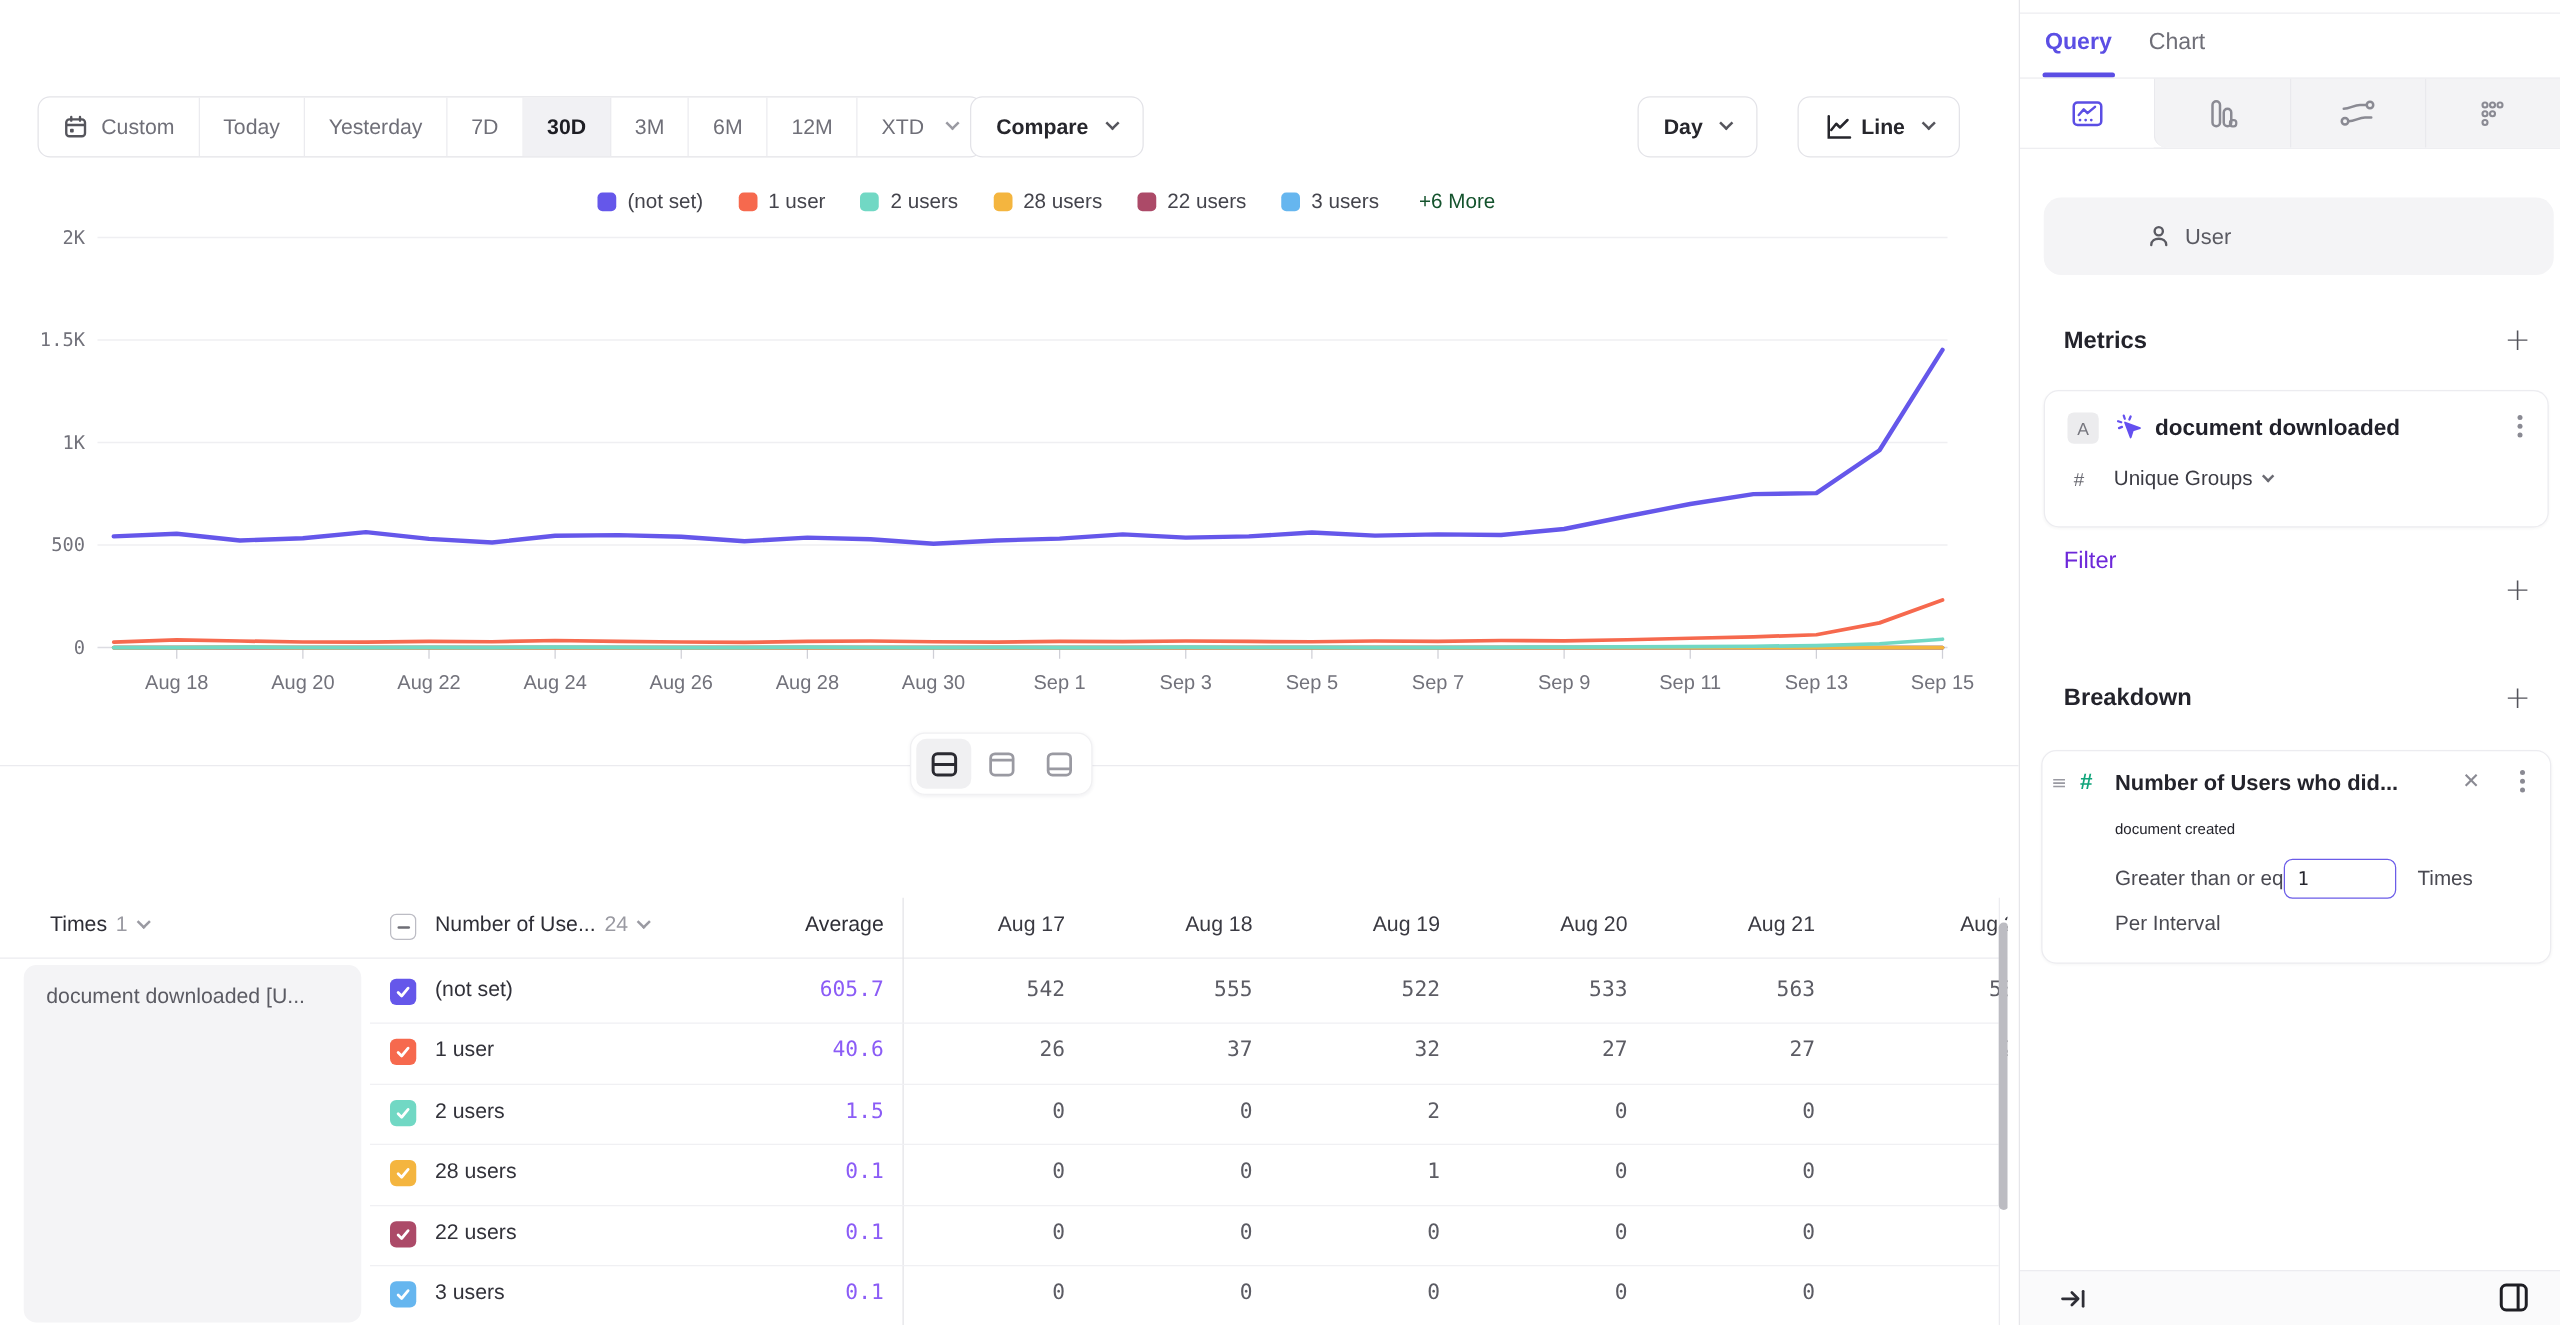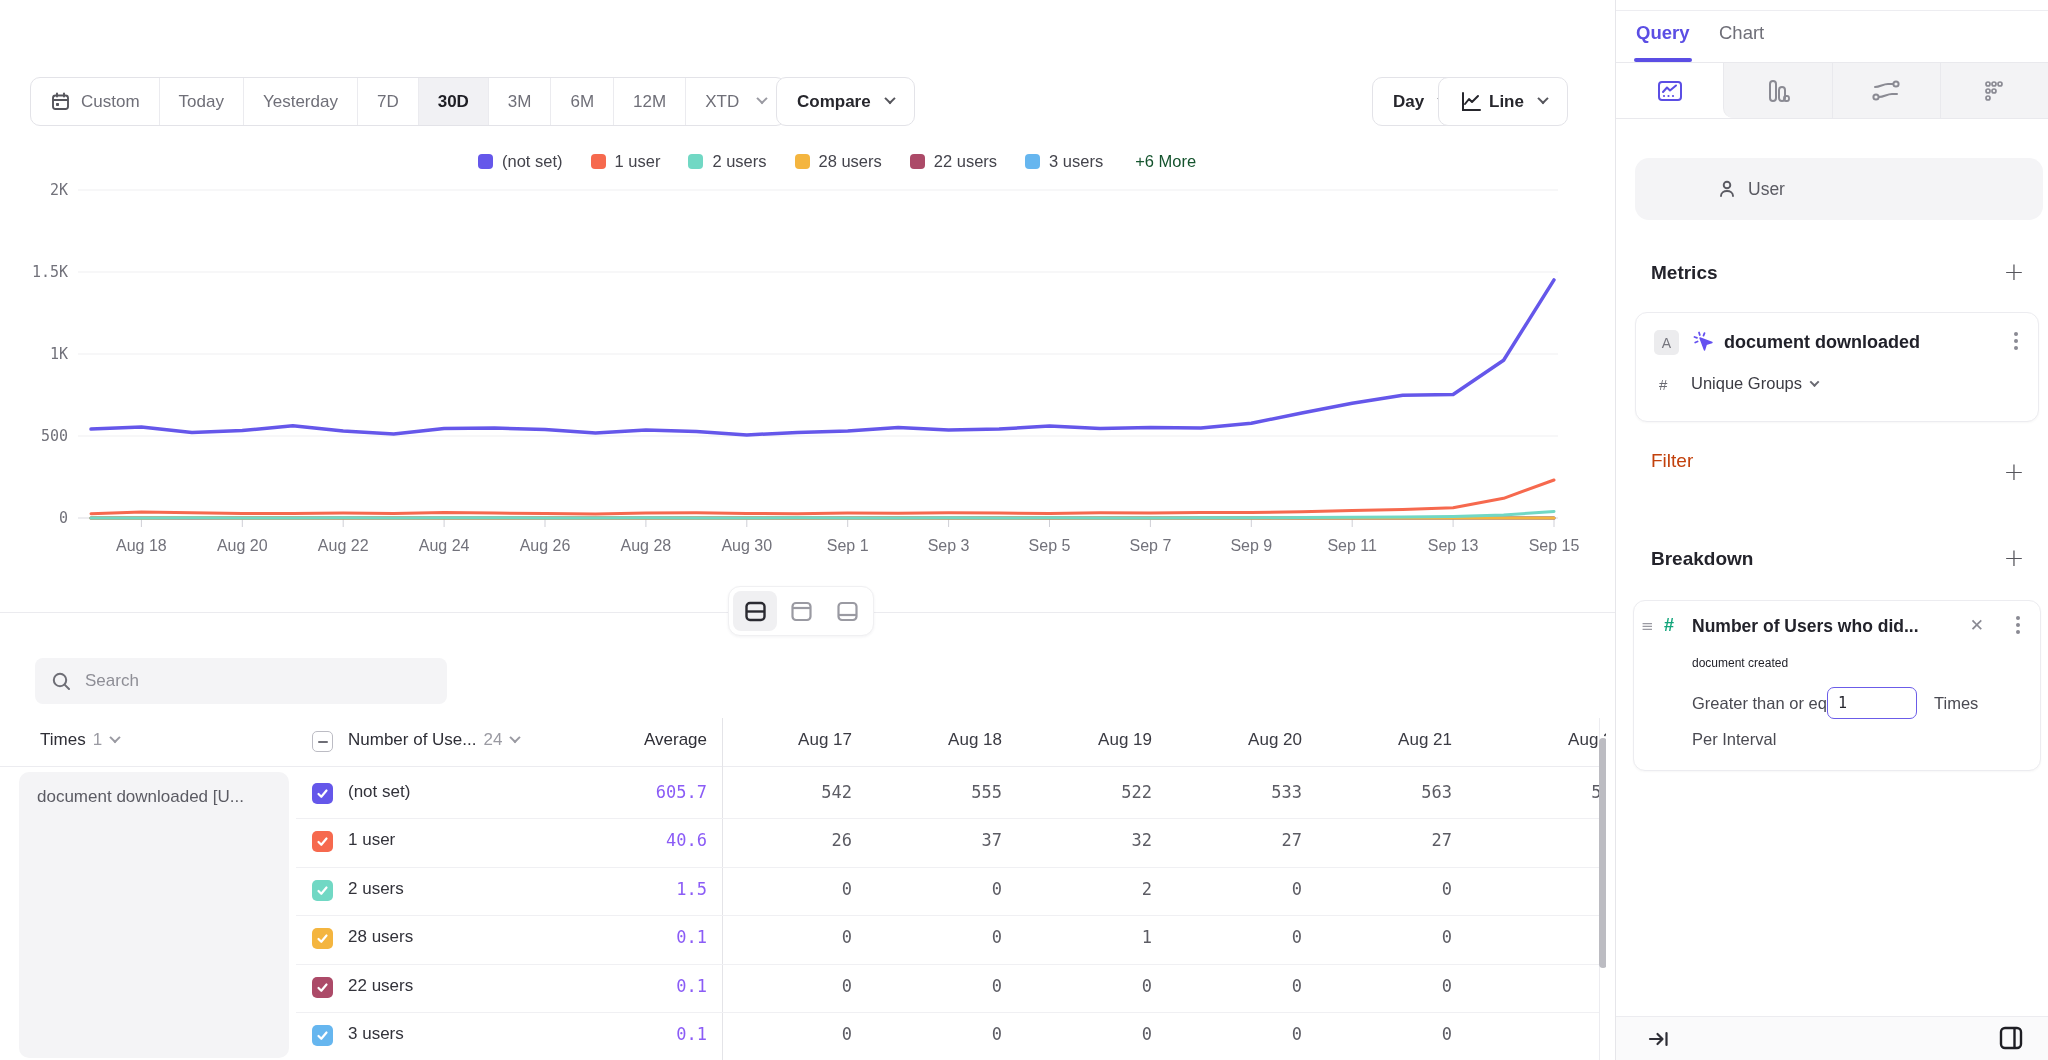--- a/index.html
+++ b/index.html
@@ -185,21 +185,21 @@
           <span>XTD</span>
           <i class="chev" style="color:#9a9aa2;"></i>
         </div>
       </div>
 
     <div class="btn" style="left:776px;">
       <span>Compare</span>
         <i class="chev"></i>
     </div>
 
-    <div class="btn" style="left:1372px;">
+    <div class="btn" style="left:1310px;">
       <span>Day</span>
         <i class="chev"></i>
     </div>
 
     <div class="btn" style="left:1438px;">
       <svg width="24" height="24" viewBox="0 0 24 24">
         <path d="M4 3 L4 20 L21 20" fill="none" stroke="#26262c" stroke-width="2" stroke-linecap="round"></path>
         <path d="M6 14 L10 9 L13 12 L19 6" fill="none" stroke="#26262c" stroke-width="2" stroke-linecap="round" stroke-linejoin="round"></path>
       </svg>
       <span>Line</span>
@@ -298,27 +298,20 @@
         </svg>
       </div>
       <div class="vt-btn">
         <svg width="25" height="25" viewBox="0 0 25 25">
           <rect x="3.5" y="4" width="18" height="17" rx="3.5" fill="none" stroke="currentColor" stroke-width="2.2"></rect>
           <line x1="3.5" y1="16" x2="21.5" y2="16" stroke="currentColor" stroke-width="2.2"></line>
         </svg>
       </div>
     </div>
 
-    <div class="search-box">
-      <svg width="21" height="21" viewBox="0 0 21 21">
-        <circle cx="9" cy="9" r="6.2" fill="none" stroke="#6e6e76" stroke-width="2"></circle>
-        <line x1="13.6" y1="13.6" x2="18" y2="18" stroke="#6e6e76" stroke-width="2" stroke-linecap="round"></line>
-      </svg>
-      <input type="text" placeholder="Search" style="">
-    </div>
 
     <div class="table-wrap">
       <div class="t-head">
         <span class="th-event">
           <span>Times</span><span class="th-count">1</span><i class="chev" style="color:#9a9aa2;"></i>
         </span>
         <span class="cbox header">
           <svg width="12" height="12" viewBox="0 0 12 12">
             <line x1="2" y1="6" x2="10" y2="6" stroke="#6e6e76" stroke-width="2" stroke-linecap="round"></line>
           </svg>
@@ -525,21 +518,21 @@
         <line x1="3.2" y1="12.5" x2="5.6" y2="11.5" stroke="#6450f0" stroke-width="1.8" stroke-linecap="round"></line>
       </svg>
       <span class="m-event">document downloaded</span>
       <span class="m-kebab kebab"></span>
       <span class="m-hash">#</span>
       <span class="m-measure">
         <span>Unique Groups</span><i class="chev"></i>
       </span>
     </div>
 
-    <div class="sec-head" style="top:450px; font-weight:500; color:#c2410c;">Filter</div>
+    <div class="sec-head" style="top:438px; font-weight:500; color:#6d28d9;">Filter</div>
     <div class="sec-plus" style="top:460px;">+</div>
 
     <div class="sec-head" style="top:548px; font-weight:bold; color:#23232b;">Breakdown</div>
     <div class="sec-plus" style="top:546px;">+</div>
 
     <div class="bd-card">
       <span class="bd-drag">≡</span>
       <span class="bd-hash">#</span>
       <span class="bd-title">Number of Users who did...</span>
       <span class="bd-close">✕</span>

